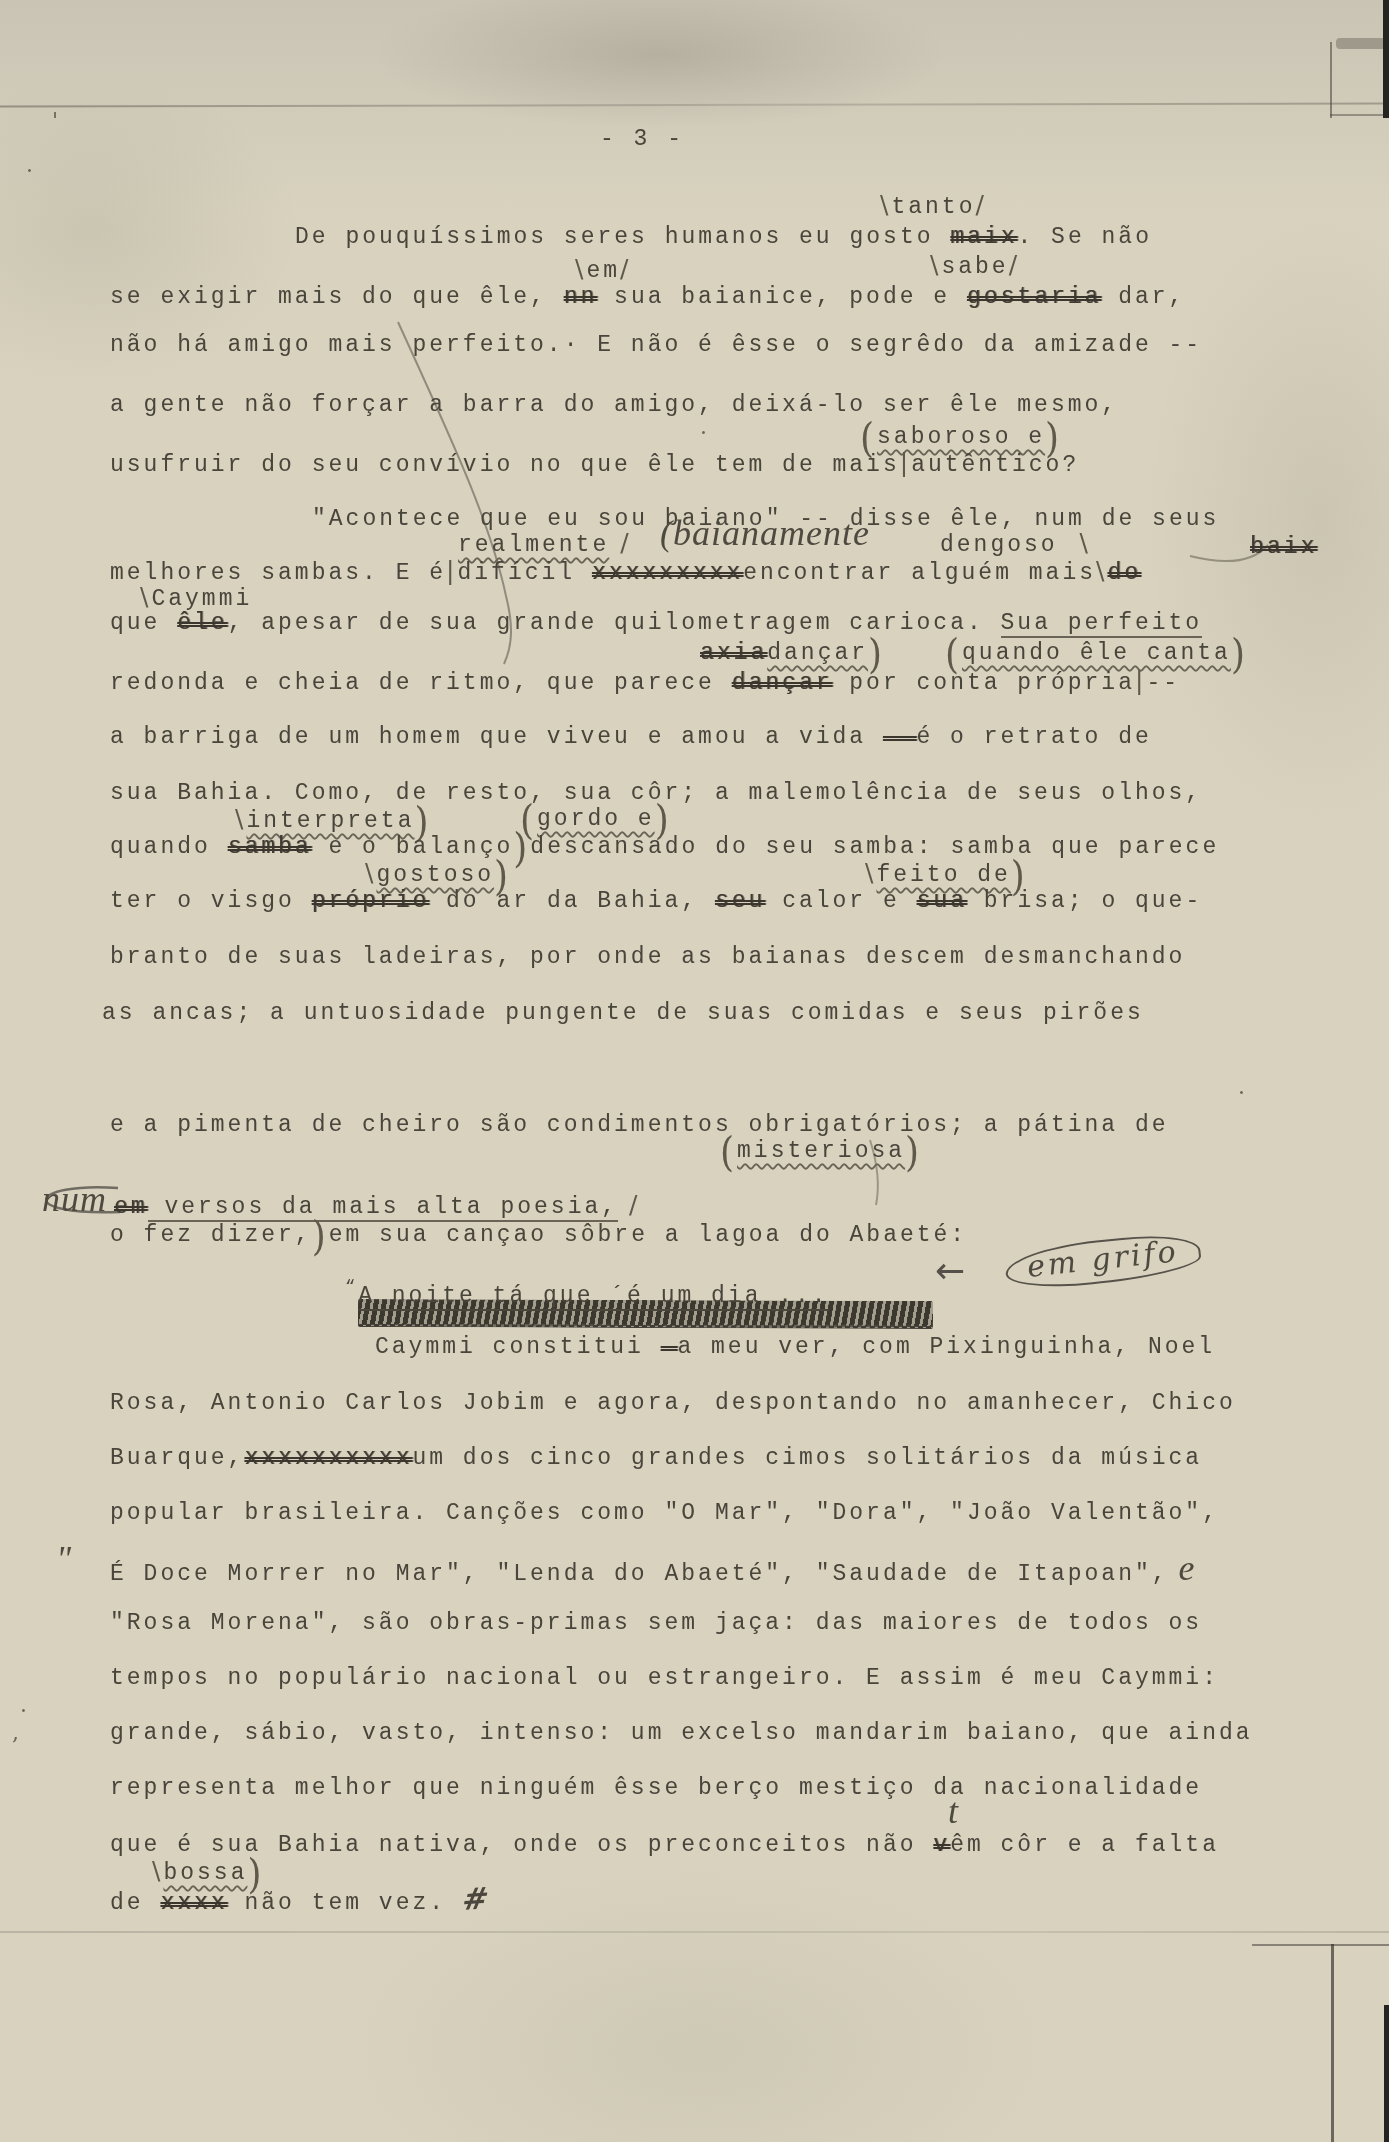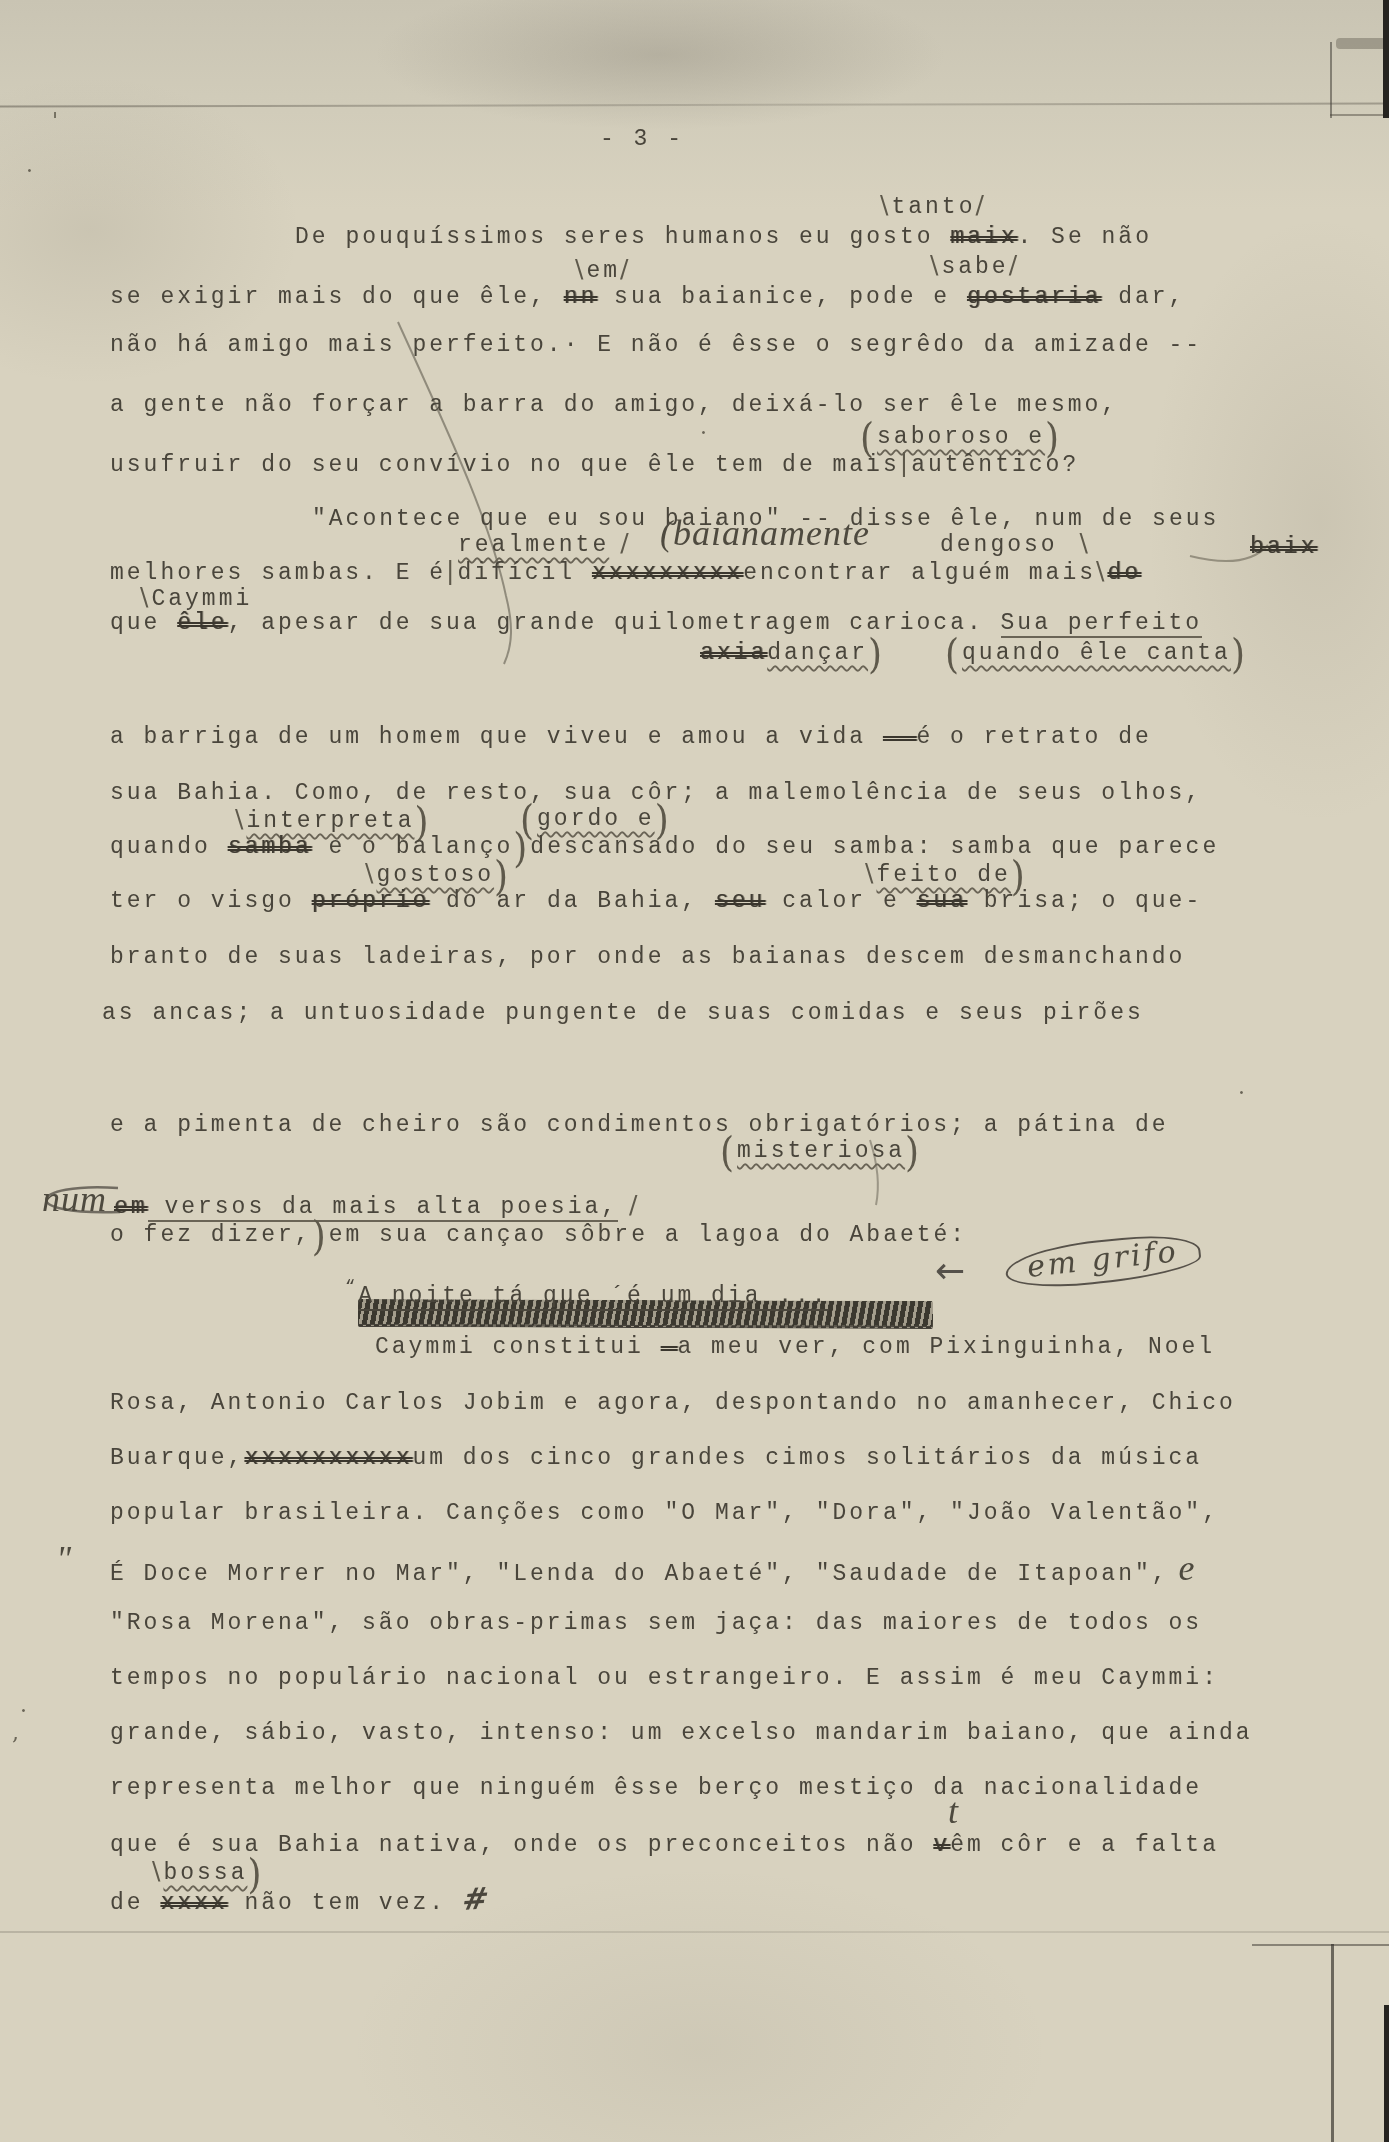--- a/index.html
+++ b/index.html
@@ -90,20 +90,21 @@
     <div class="line" style="left: 312px; top: 506px;"><span class="sg-t">"Acontece que eu sou baiano" -- disse êle, num de seus</span></div>
     <div class="line" style="left: 458px; top: 530px;"><span class="sg-u">realmente</span><span class="sg-p"> /</span></div>
     <div class="line" style="left: 660px; top: 520px;"><span class="sg-h">(baianamente</span></div>
     <div class="line" style="left: 940px; top: 530px;"><span class="sg-t">dengoso</span><span class="sg-p">  \</span></div>
     <div class="line" style="left: 1250px; top: 534px;"><span class="sg-s">baix</span></div>
     <div class="line" style="left: 110px; top: 558px;"><span class="sg-t">melhores sambas. E é</span><span class="sg-p">|</span><span class="sg-t">difícil </span><span class="sg-s">xxxxxxxxx</span><span class="sg-t">encontrar alguém mais</span><span class="sg-p">\</span><span class="sg-s">do</span></div>
     <div class="line" style="left: 140px; top: 584px;"><span class="sg-p">\</span><span class="sg-t">Caymmi</span></div>
     <div class="line" style="left: 110px; top: 610px;"><span class="sg-t">que </span><span class="sg-s">êle</span><span class="sg-t">, apesar de sua grande quilometragem carioca. </span><span class="sg-u2">Sua perfeito</span></div>
     <div class="line" style="left: 700px; top: 640px;"><span class="sg-s">axia</span><span class="sg-u">dançar</span><span class="sg-P">)</span></div>
     <div class="line" style="left: 945px; top: 640px;"><span class="sg-P">(</span><span class="sg-u">quando êle canta</span><span class="sg-P">)</span></div>
+    <div class="line" style="left: 110px; top: 668px;"><span class="sg-t">redonda e cheia de ritmo, que parece </span><span class="sg-s">dançar</span><span class="sg-t"> por conta própria</span><span class="sg-p">|</span><span class="sg-t">--</span></div>
     <div class="line" style="left: 110px; top: 724px;"><span class="sg-t">a barriga de um homem que viveu e amou a vida </span><span class="sg-s">--</span><span class="sg-t">é o retrato de</span></div>
     <div class="line" style="left: 110px; top: 780px;"><span class="sg-t">sua Bahia. Como, de resto, sua côr; a malemolência de seus olhos,</span></div>
     <div class="line" style="left: 235px; top: 806px;"><span class="sg-p">\</span><span class="sg-u">interpreta</span><span class="sg-P">)</span></div>
     <div class="line" style="left: 520px; top: 806px;"><span class="sg-P">(</span><span class="sg-u">gordo e</span><span class="sg-P">)</span></div>
     <div class="line" style="left: 110px; top: 834px;"><span class="sg-t">quando </span><span class="sg-s">samba</span><span class="sg-t"> e o balanço</span><span class="sg-P">)</span><span class="sg-t">descansado do seu samba: samba que parece</span></div>
     <div class="line" style="left: 365px; top: 860px;"><span class="sg-p">\</span><span class="sg-u">gostoso</span><span class="sg-P">)</span></div>
     <div class="line" style="left: 865px; top: 860px;"><span class="sg-p">\</span><span class="sg-u">feito de</span><span class="sg-P">)</span></div>
     <div class="line" style="left: 110px; top: 944px;"><span class="sg-t">branto de suas ladeiras, por onde as baianas descem desmanchando</span></div>
     <div class="line" style="left: 110px; top: 888px;"><span class="sg-t">ter o visgo </span><span class="sg-s">próprio</span><span class="sg-t"> do ar da Bahia, </span><span class="sg-s">seu</span><span class="sg-t"> calor e </span><span class="sg-s">sua</span><span class="sg-t"> brisa; o que-</span></div>
     <div class="line" style="left: 102px; top: 1000px;"><span class="sg-t">as ancas; a untuosidade pungente de suas comidas e seus pirões</span></div>

